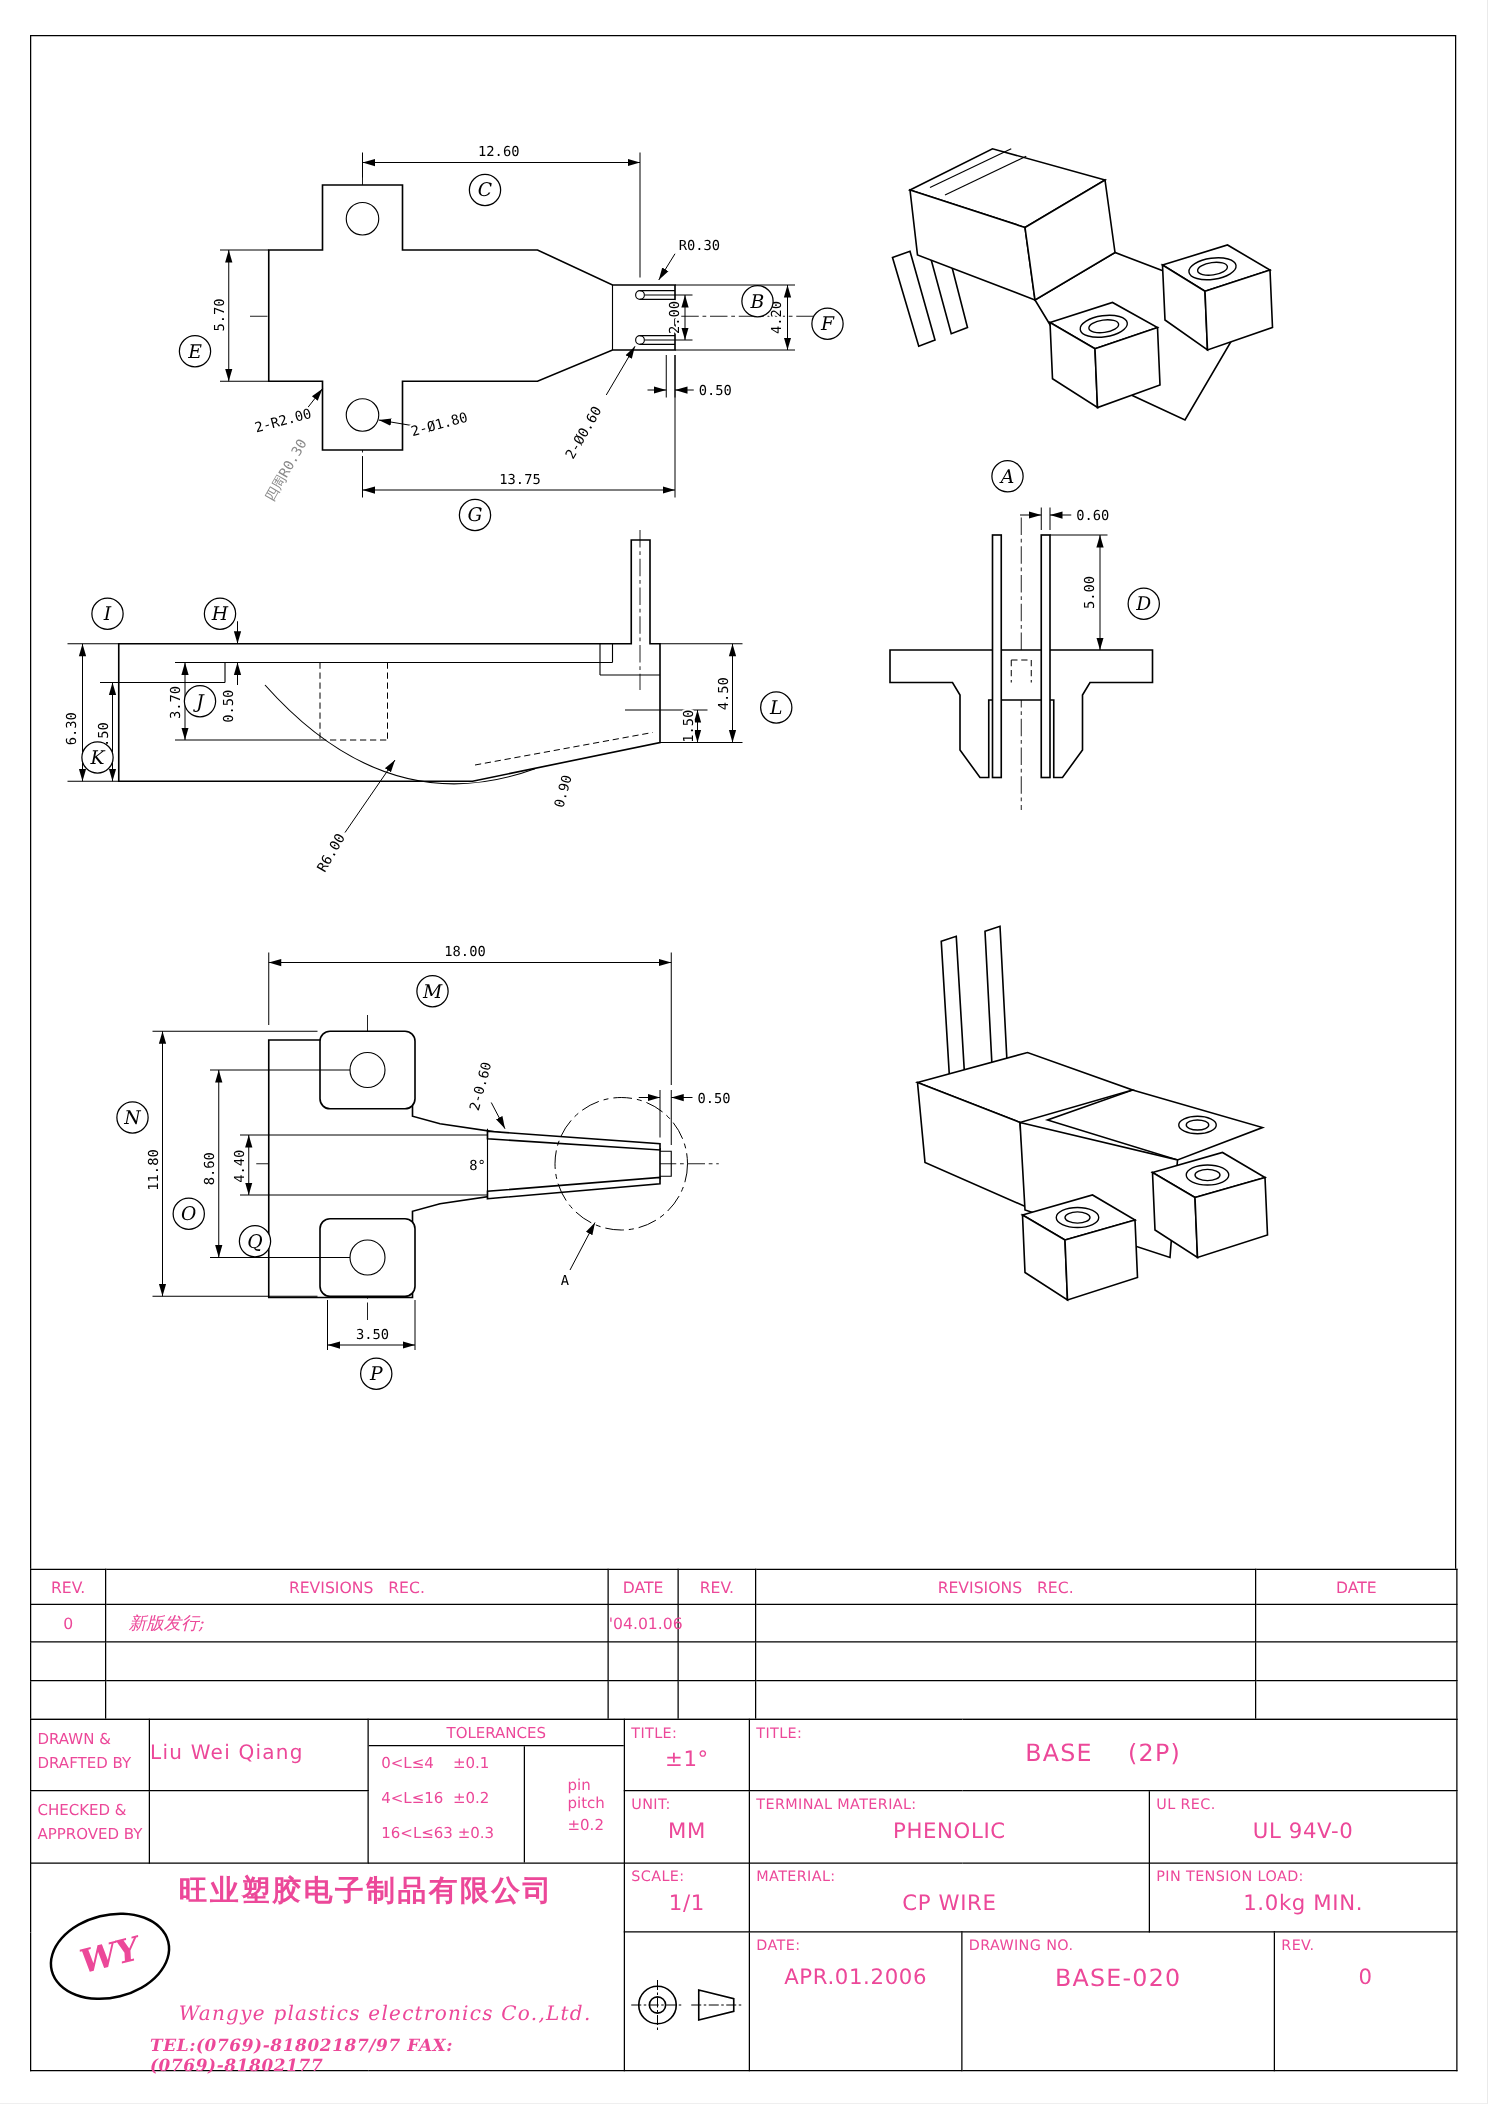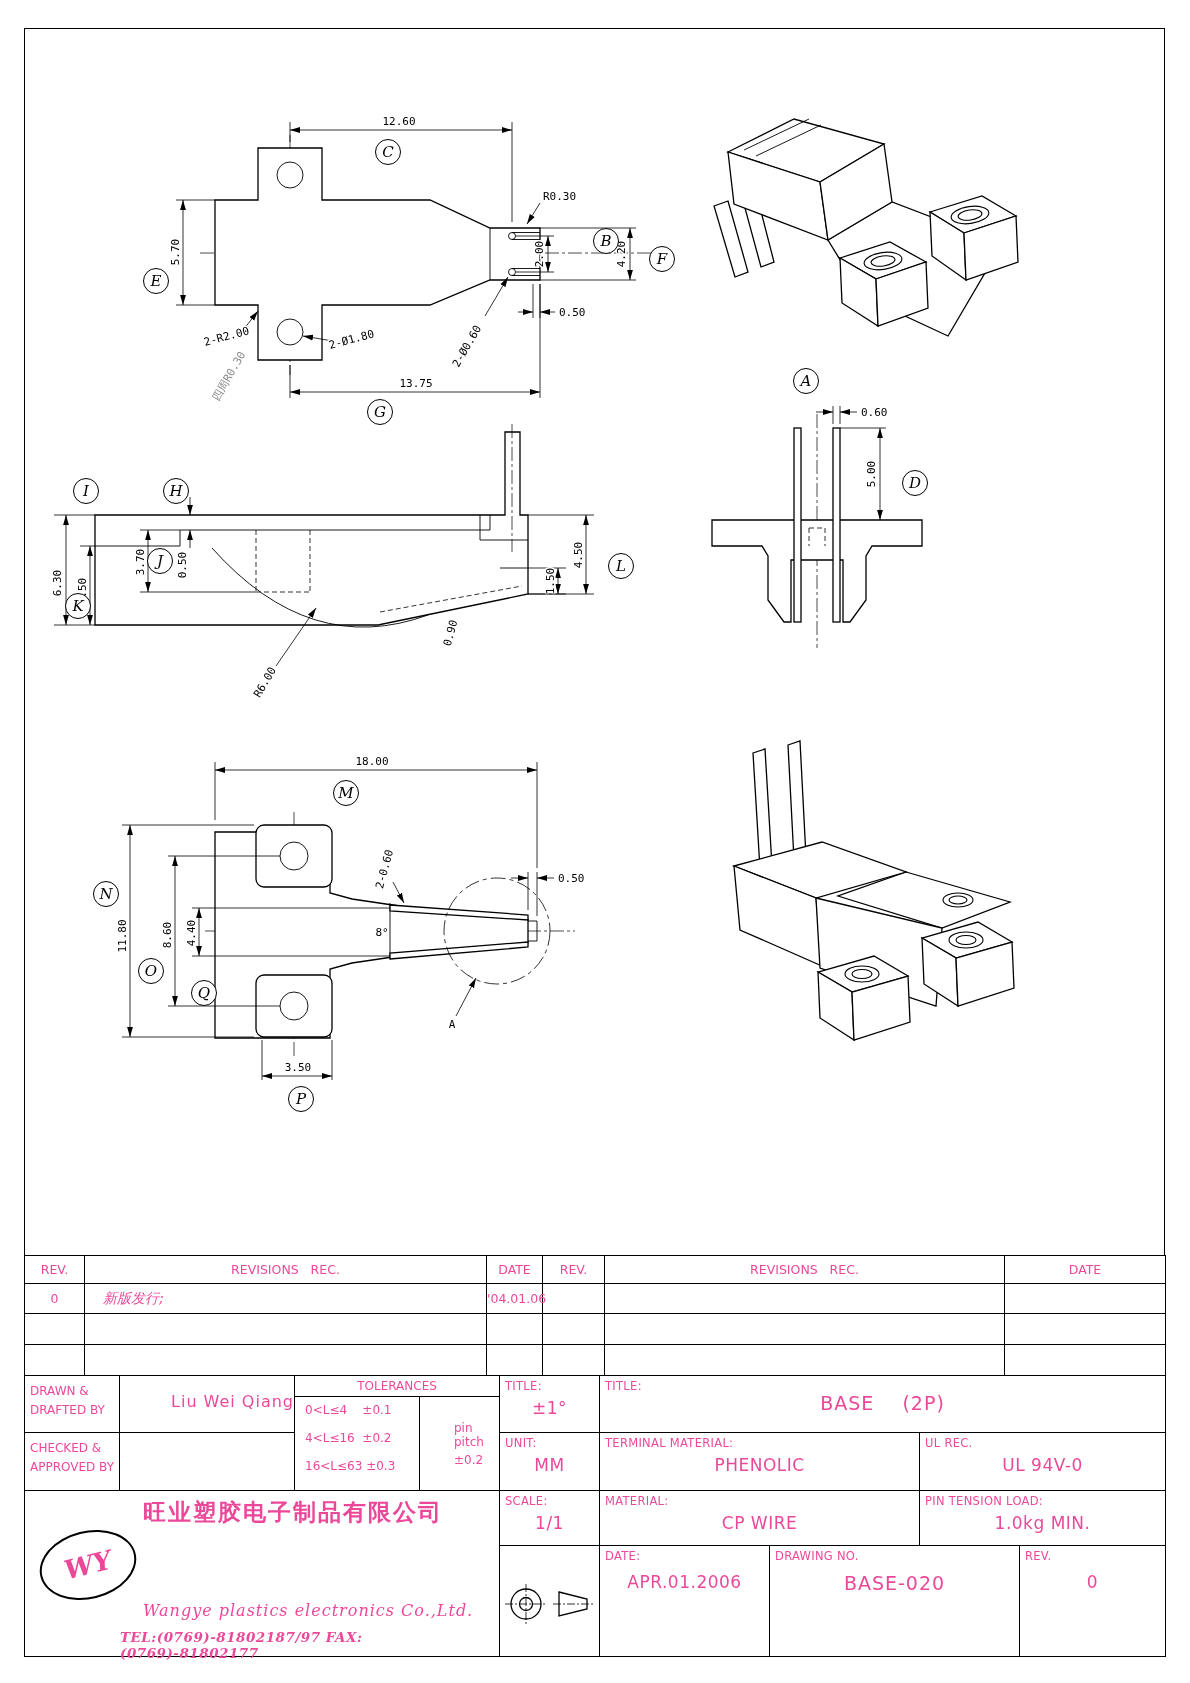--- a/index.html
+++ b/index.html
@@ -21,21 +21,21 @@
   ellipse.hole{fill:#fff;stroke:#000;stroke-width:1.1;}
   
   table.rev{position:absolute;left:24px;top:1255px;width:1141px;height:120px;border-collapse:collapse;table-layout:fixed;background:#fff;}
   table.rev td{border:1.2px solid #000;font-size:12.5px;text-align:center;padding:0;white-space:pre;}
   table.rev td.desc{text-align:left;padding-left:18px;font-style:italic;font-size:14px;font-family:"DejaVu Serif",serif;}
   table.tb{position:absolute;left:24px;top:1375px;width:1141px;height:281px;border-collapse:collapse;table-layout:fixed;background:#fff;}
   table.tb td{border:1.2px solid #000;vertical-align:top;position:relative;padding:0;}
   .lbl{position:absolute;top:3px;left:5px;font-size:11.5px;letter-spacing:0.3px;white-space:pre;}
   .lbl2{font-size:12px;line-height:1.55;padding:6px 4px 0 5px;white-space:pre-line;}
   .cv{margin-top:22px;text-align:center;font-size:17px;letter-spacing:0.5px;}
-  .cv-name{margin-top:16px;text-align:right;font-size:16px;letter-spacing:1px;}
+  .cv-name{margin-top:16px;text-align:left;font-size:16px;letter-spacing:1px;}
   .cv-title{margin-top:16px;text-align:center;font-size:19px;letter-spacing:1px;white-space:pre;}
   .cv-big{margin-top:26px;text-align:center;font-size:19px;letter-spacing:1px;}
   .cv-low{margin-top:26px;text-align:center;font-size:17px;letter-spacing:0.5px;}
   
   .tol{height:100%;}
   .tol-head{height:21px;border-bottom:1.2px solid #000;text-align:center;font-size:12px;padding-top:3px;box-sizing:border-box;}
   .tol-body{display:flex;height:calc(100% - 21px);gap:34px;}
   .tol-left{width:125px;border-right:1.2px solid #000;box-sizing:border-box;padding:6px 0 0 10px;}
   .tol-left div{font-size:12px;height:28px;white-space:pre;}
   .tol-right{flex:1;text-align:left;padding-top:20px;font-size:12px;}

